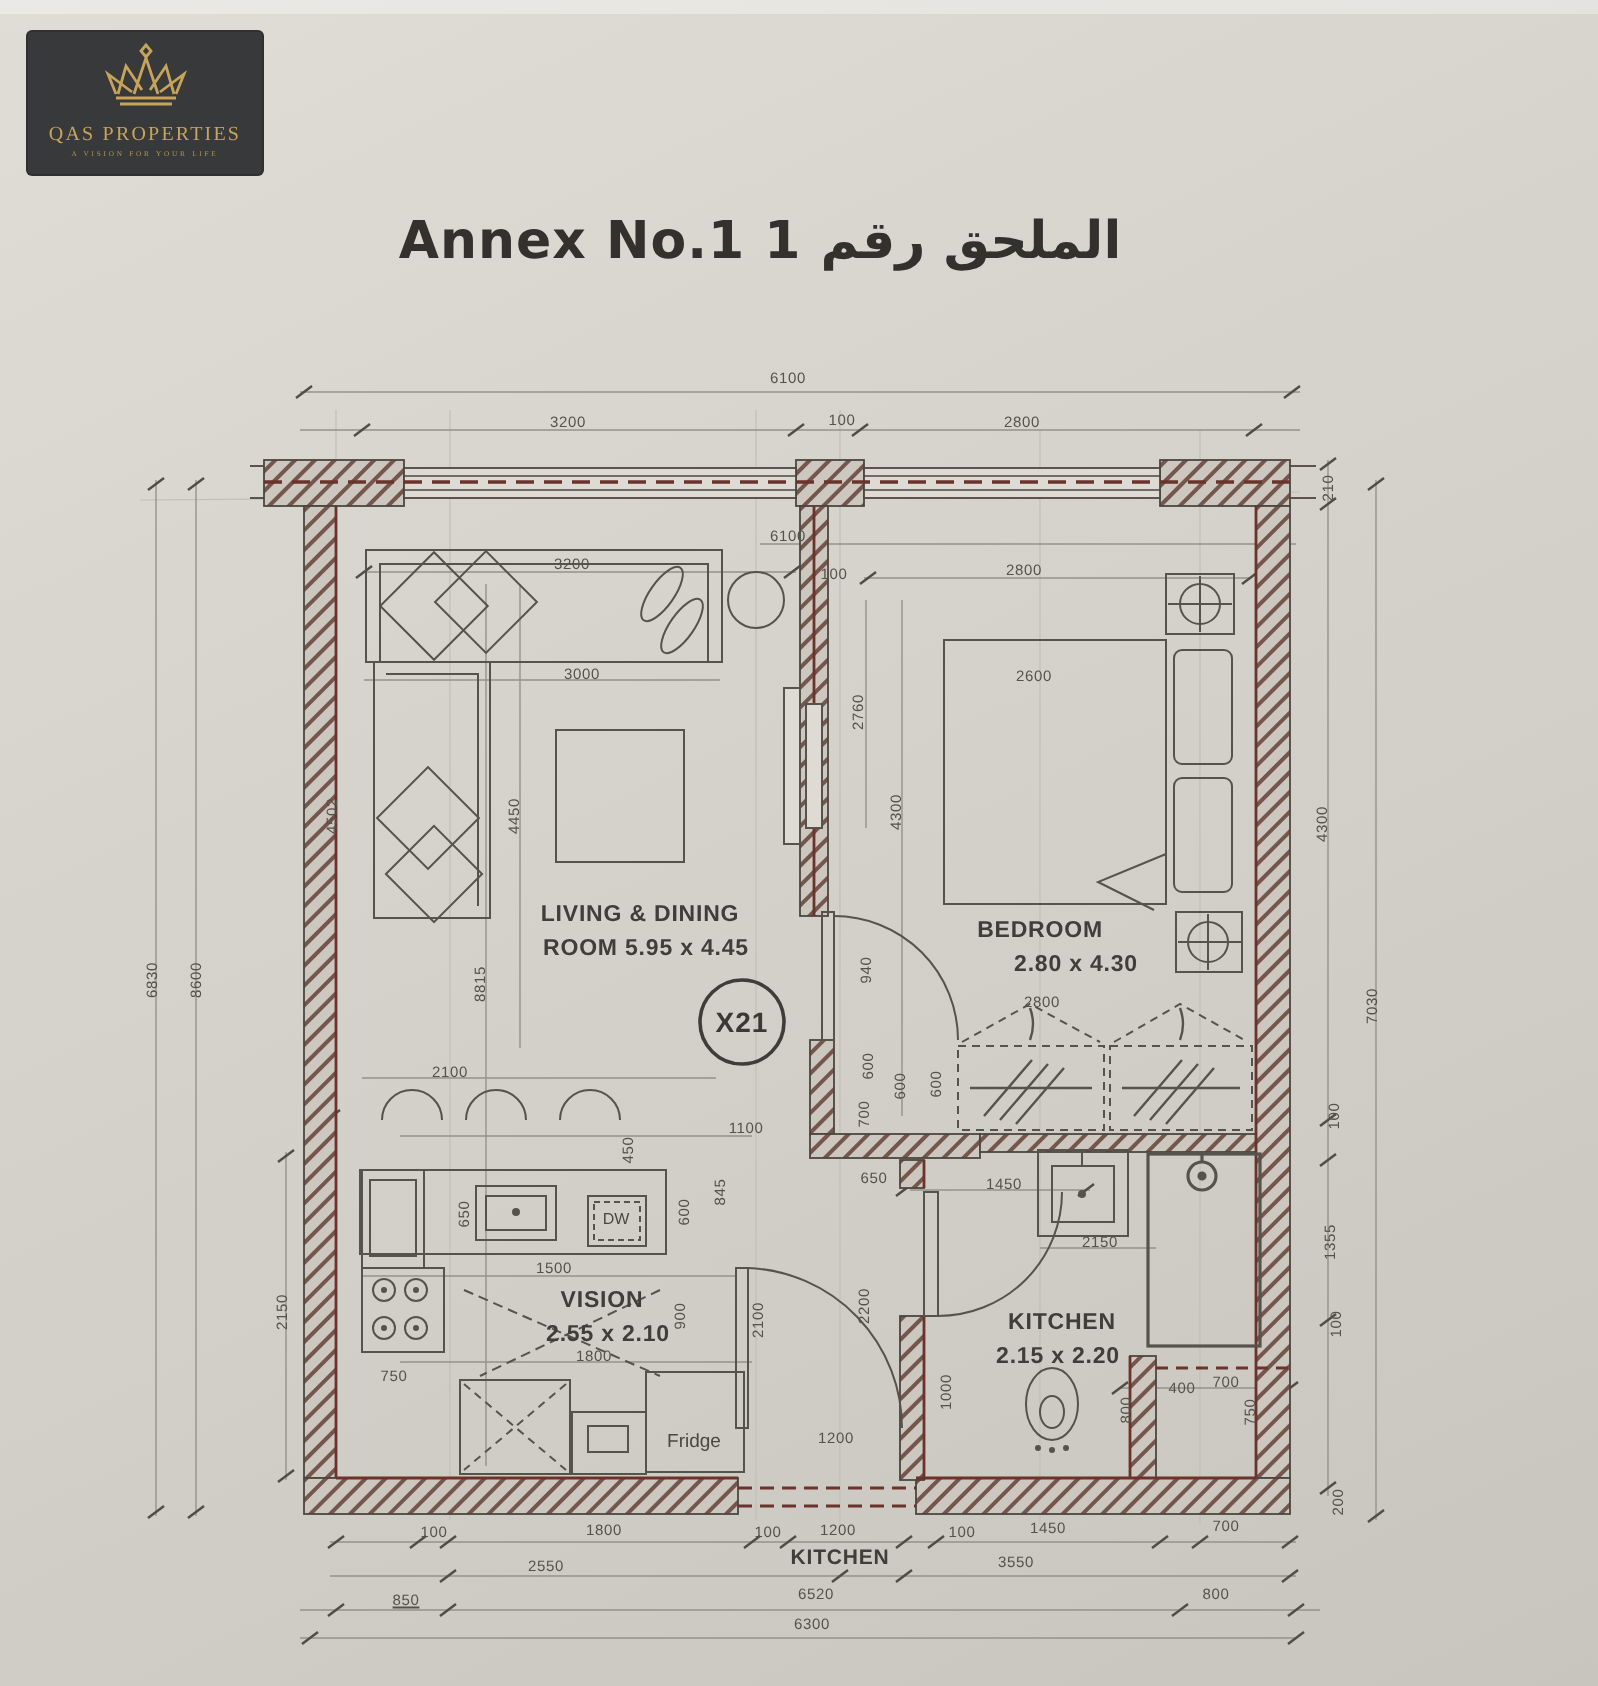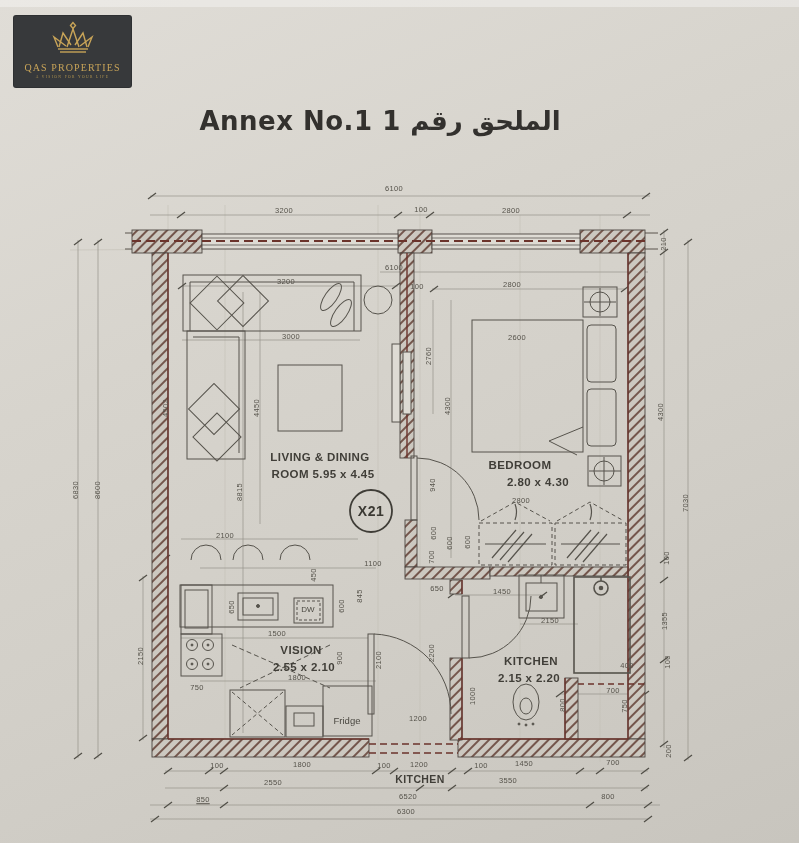--- a/index.html
+++ b/index.html
@@ -398,18 +398,18 @@
       <span class="dim v" style="left: 434px; top: 533px;">600</span>
       <span class="dim v" style="left: 450px; top: 543px;">600</span>
       <span class="dim v" style="left: 432px; top: 557px;">700</span>
       <span class="dim" style="left: 437px; top: 589px;">650</span>
       <span class="dim" style="left: 502px; top: 592px;">1450</span>
       <span class="dim" style="left: 550px; top: 621px;">2150</span>
       <span class="dim v" style="left: 432px; top: 653px;">2200</span>
       <span class="dim v" style="left: 473px; top: 696px;">1000</span>
       <span class="dim" style="left: 418px; top: 719px;">1200</span>
       <span class="dim v" style="left: 563px; top: 705px;">800</span>
-      <span class="dim" style="left: 591px; top: 666px; margin-left: 36px;">400</span>
+      <span class="dim" style="left: 591px; top: 694px;">400</span>
       <span class="dim" style="left: 613px; top: 691px;">700</span>
       <span class="dim v" style="left: 625px; top: 706px;">750</span>
     </div>
 
 </div>
 
 </body></html>

